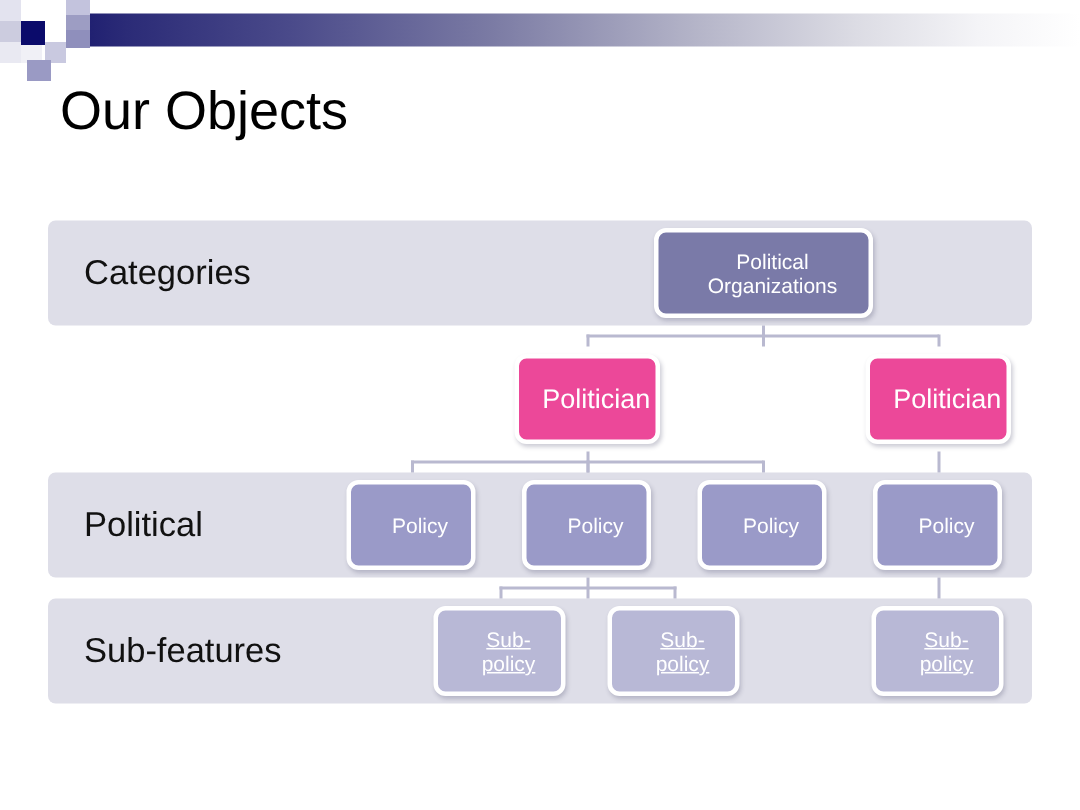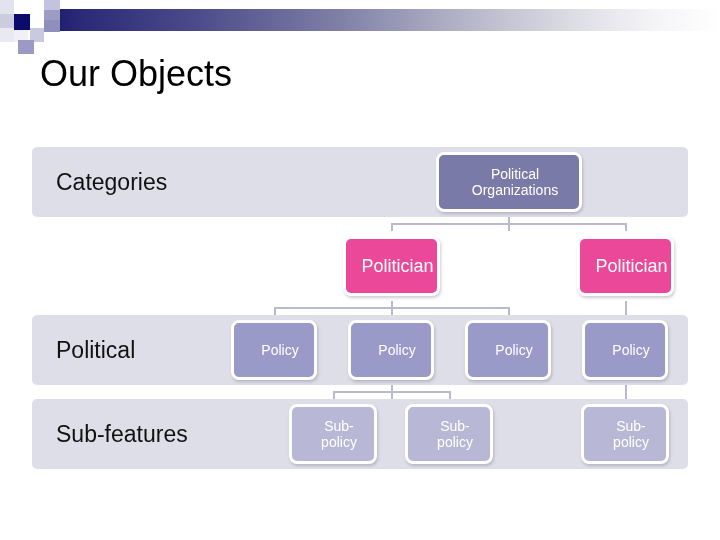--- a/index.html
+++ b/index.html
@@ -116,21 +116,21 @@
     justify-content: center;
     text-align: right;
     color: #ffffff;
     line-height: 1.15;
     box-shadow: 1px 2px 3px rgba(90,90,120,0.30);
     padding-left: 12px;
   }
   .node-cat   { background: #7a7aa8; font-size: 14px; }
   .node-obj   { background: #ec4899; font-size: 18px; }
   .node-feat  { background: #9a9ac8; font-size: 14px; }
-  .node-sub   { background: #b8b8d6; font-size: 14px; }
+  .node-sub   { background: #b8b8d6; font-size: 14px; text-decoration: underline; }
 
   .node span { display: block; }
 </style>
 </head>
 <body>
 
 <div id="deco-header">
   <div class="deco-bar"></div>
   <div class="sq sq-a"></div>
   <div class="sq sq-b"></div>

